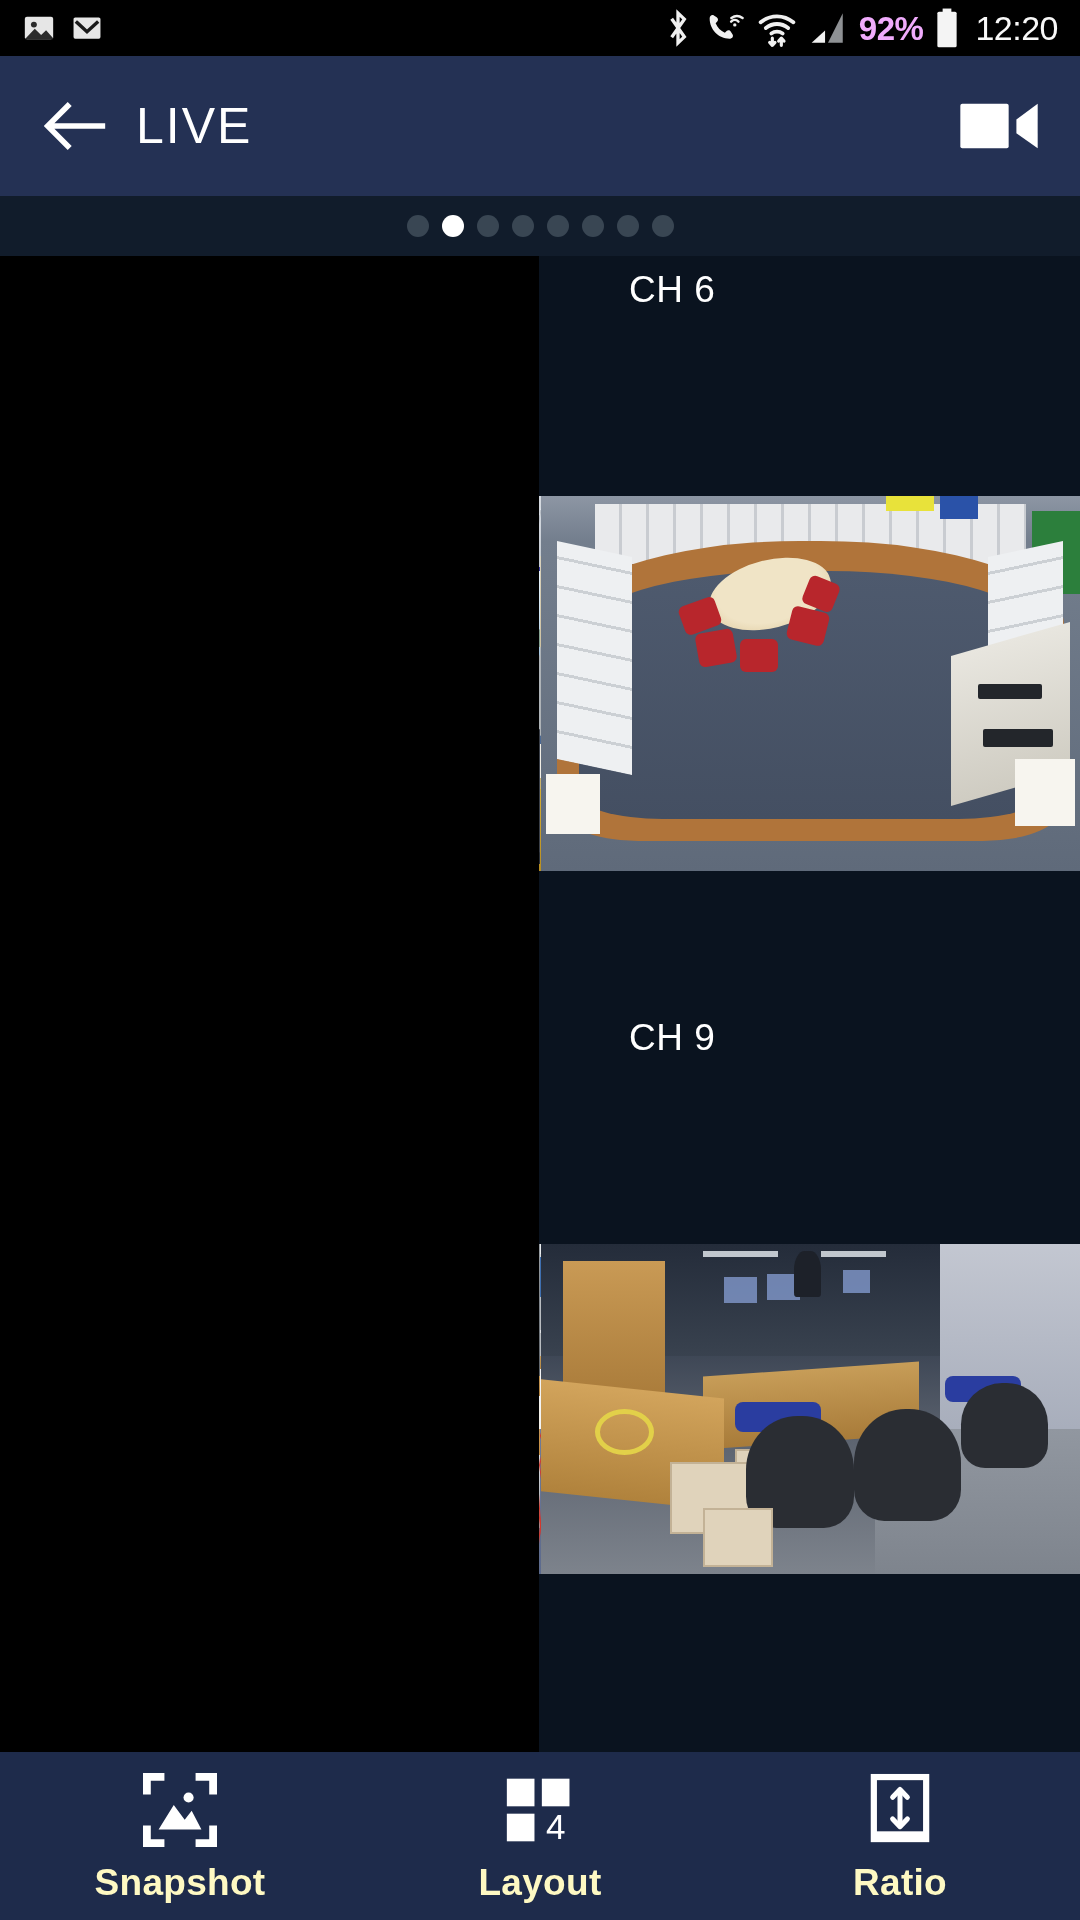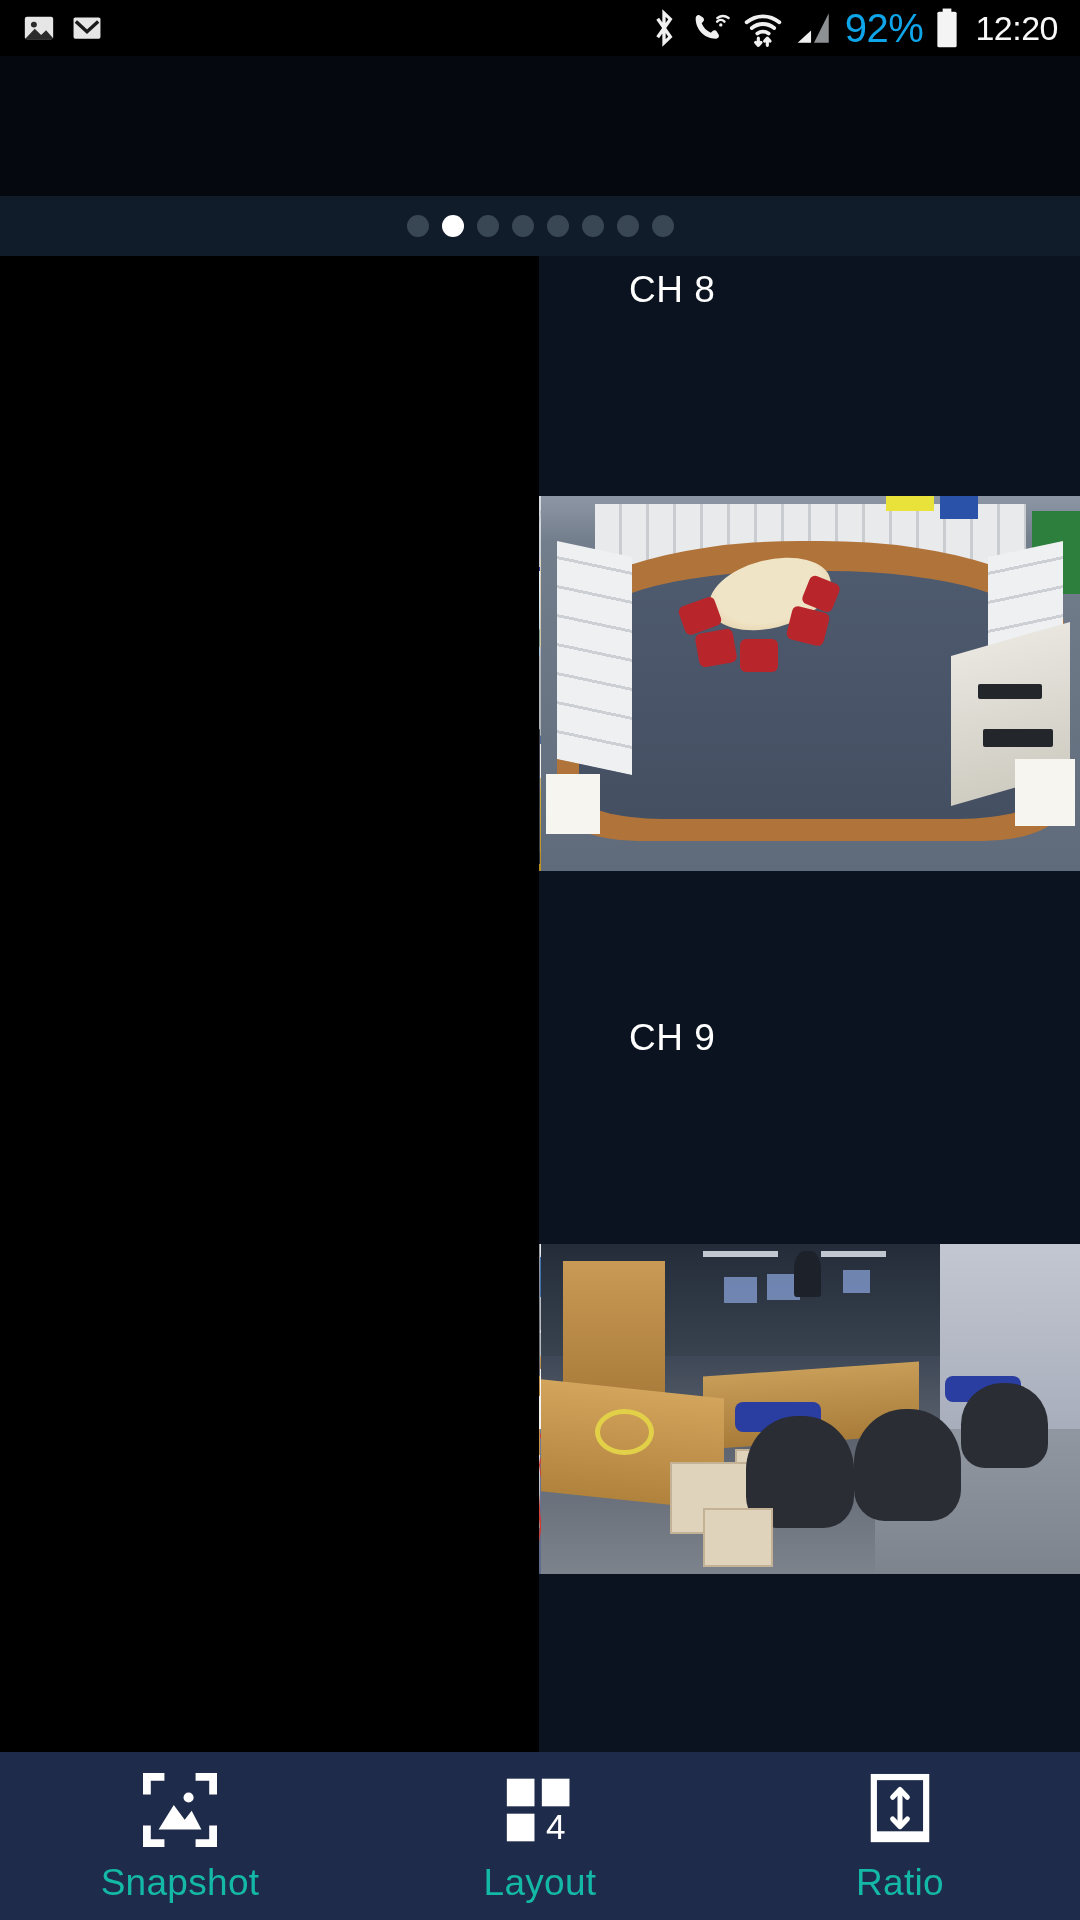--- a/index.html
+++ b/index.html
@@ -14,21 +14,21 @@
   
   .statusbar{
     position:absolute; left:0; top:0; width:1080px; height:56px;
     background:#000; display:flex; align-items:center;
     padding:0 22px;
   }
   .sb-left{ display:flex; align-items:center; gap:14px; }
   .sb-right{ margin-left:auto; display:flex; align-items:center; gap:13px; }
   .sb-icon{ display:flex; align-items:center; justify-content:center; }
   .sb-battpct{
-    color:#0ea5e9; font-size:40px; font-weight:400; letter-spacing:-.5px;
+    color:#f0abfc; font-size:33px; font-weight:700; letter-spacing:-.5px;
     line-height:1;
   }
   .sb-clock{
     color:#f8f8f8; font-size:34px; font-weight:400; letter-spacing:-.5px;
     line-height:1; margin-left:4px;
   }
 
   
   .appbar{
     position:absolute; left:0; top:56px; width:1080px; height:140px;
@@ -210,21 +210,21 @@
   
   .bottombar{
     position:absolute; left:0; top:1752px; width:1080px; height:168px;
     background:#1e2b4b; display:flex; align-items:stretch;
   }
   .bb-item{
     flex:1; display:flex; flex-direction:column; align-items:center; justify-content:center;
     gap:16px; cursor:pointer;
   }
   .bb-icon{ height:76px; display:flex; align-items:center; justify-content:center; }
-  .bb-label{ color:#14b8a6; font-size:37px; font-weight:400; line-height:1; letter-spacing:.3px; }
+  .bb-label{ color:#fef9c3; font-size:37px; font-weight:700; line-height:1; letter-spacing:.3px; }
 </style>
 </head>
 <body>
 
 <div id="app">
 
   <div class="statusbar">
     <div class="sb-left">
       <span class="sb-icon">
         <svg width="34" height="34" viewBox="0 0 24 24">
@@ -277,20 +277,34 @@
       <span class="sb-icon">
         <svg width="22" height="40" viewBox="0 0 12 22">
           <rect x="3.6" y="0.3" width="4.8" height="2" fill="#f4f4f4"></rect>
           <rect x="0.7" y="2.0" width="10.6" height="19.6" rx="0.9" fill="#f4f4f4"></rect>
         </svg>
       </span>
       <span class="sb-clock">12:20</span>
     </div>
   </div>
 
+  <div class="appbar">
+    <div class="back-btn">
+      <svg width="62" height="54" viewBox="0 0 34 28">
+        <path d="M32 14 L3 14 M13 3 L2 14 L13 25" fill="none" stroke="#ffffff" stroke-width="3.1" stroke-linecap="square" stroke-linejoin="miter"></path>
+      </svg>
+    </div>
+    <div class="appbar-title">LIVE</div>
+    <div class="appbar-action">
+      <svg width="82" height="58" viewBox="0 0 42 30">
+        <rect x="1" y="3.5" width="25" height="23" rx="1" fill="#ffffff"></rect>
+        <path d="M41 3.5 L30 11.6 L30 18.8 L41 26.5 Z" fill="#ffffff"></path>
+      </svg>
+    </div>
+  </div>
 
   <div class="pager">
     <div class="dots">
       <span class="dot"></span>
       <span class="dot active"></span>
       <span class="dot"></span>
       <span class="dot"></span>
       <span class="dot"></span>
       <span class="dot"></span>
       <span class="dot"></span>
@@ -332,21 +346,21 @@
           <div class="mon m1"></div>
             <div class="mon m2"></div>
           <div class="chair"></div>
         </div>
       </div>
     </div>
 
     <div class="vcol-divider"></div>
 
     <div class="cell r1">
-      <div class="cell-label">CH 8</div>
+      <div class="cell-label">CH 6</div>
       <div class="video top">
         <div class="scene s6">
           <div class="cabTop"></div>
           <div class="green"></div>
             <div class="yellow"></div>
             <div class="blue"></div>
           <div class="woodring"></div>
           <div class="floor"></div>
           <div class="cabL"></div>
             <div class="cabR"></div>

